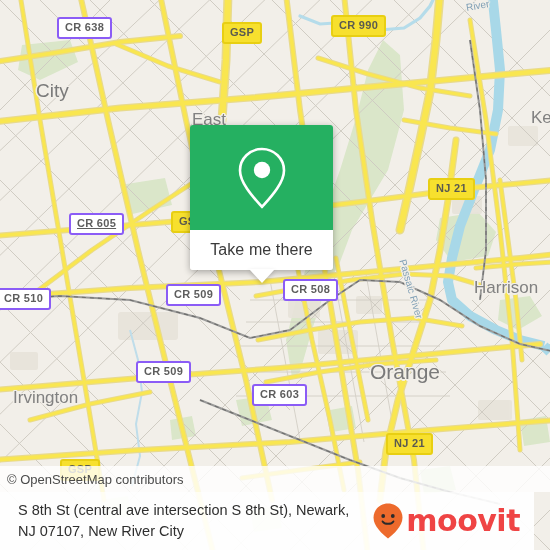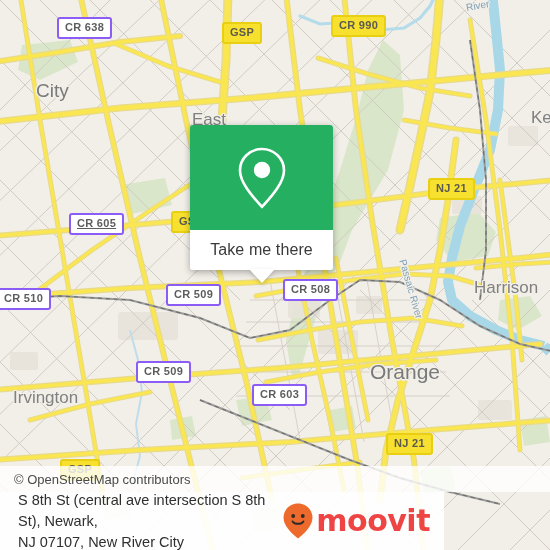--- a/index.html
+++ b/index.html
@@ -118,29 +118,29 @@
     width: 550px;
     height: 26px;
     background: rgba(255,255,255,0.80);
     display: flex;
     align-items: center;
     z-index: 30;
   }
   #attribution span {
     font-size: 13px;
     color: #4a4a4a;
-    padding-left: 14px;
+    padding-left: 7px;
   }
 
   
   #footer {
     position: absolute;
     left: 0;
     top: 492px;
-    width: 444px;
+    width: 534px;
     height: 58px;
     background: rgba(255,255,255,0.93);
     display: flex;
     align-items: center;
     justify-content: space-between;
     z-index: 35;
     box-sizing: border-box;
     padding: 0 14px 0 18px;
   }
   #footer-address {

